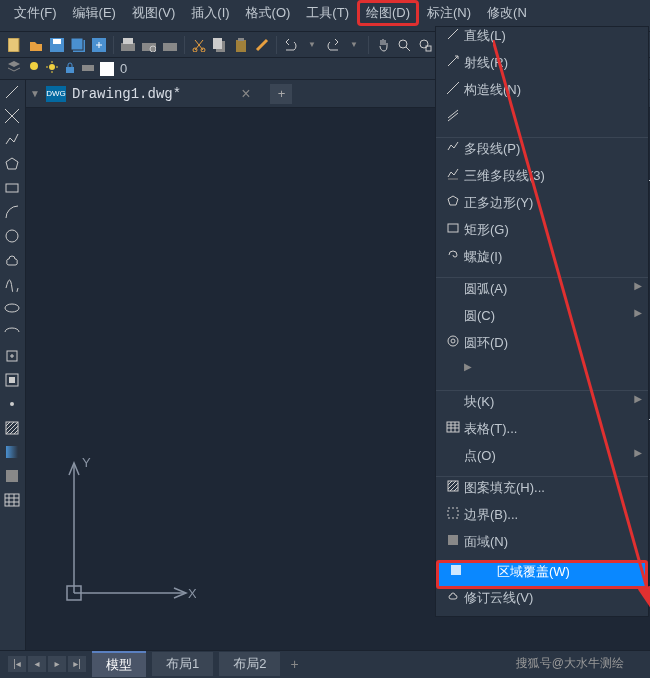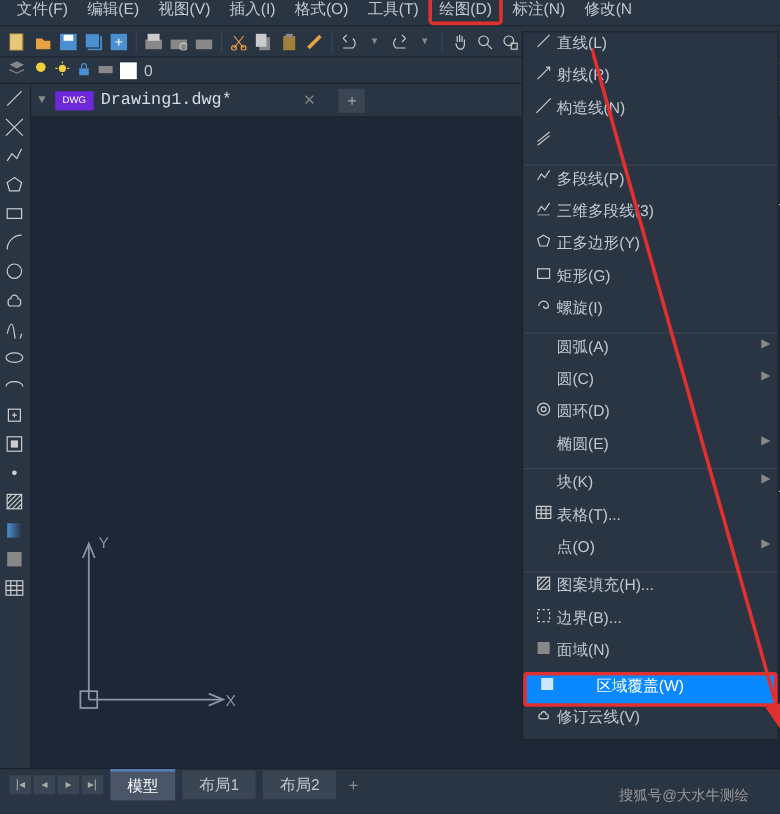--- a/index.html
+++ b/index.html
@@ -1,30 +1,30 @@
 <!DOCTYPE html>
 <html><head>
 <meta charset="utf-8">
 <style>
 * { margin: 0; padding: 0; box-sizing: border-box; font-family: "Microsoft YaHei", sans-serif; font-size: 13px; }
 body { background: #2a3544; color: #c0c8d0; width: 650px; height: 678px; overflow: hidden; position: relative; }
-.menubar { display: flex; background: #2a3544; border-bottom: 1px solid #1a222e; height: 22px; align-items: flex-end; padding-left: 6px; }
+.menubar { display: flex; background: #2a3544; border-bottom: 1px solid #1a222e; height: 32px; align-items: flex-start; padding-left: 6px; }
 .menubar span { padding: 4px 8px; cursor: pointer; }
 .menubar span.active { border: 3px solid #e03030; border-radius: 4px; padding: 1px 6px; }
 .toolbar1 { display: flex; align-items: center; background: #2a3544; height: 26px; padding-left: 6px; gap: 3px; border-bottom: 1px solid #1a222e; }
 .toolbar1 .ico { width: 18px; height: 18px; display: inline-flex; align-items: center; justify-content: center; }
 .toolbar1 .sep { width: 1px; height: 18px; background: #3a4554; margin: 0 2px; }
 .toolbar2 { display: flex; align-items: center; background: #2a3544; height: 22px; padding-left: 6px; gap: 6px; border-bottom: 1px solid #1a222e; }
 .toolbar2 .sq { width: 14px; height: 14px; }
 .body-row { display: flex; height: 570px; }
 .left-tools { width: 26px; background: #2a3544; border-right: 1px solid #1a222e; display: flex; flex-direction: column; align-items: center; padding-top: 4px; gap: 6px; }
 .left-tools .t { width: 18px; height: 18px; }
 .canvas-area { flex: 1; background: #1e2735; position: relative; }
 .tabbar { display: flex; align-items: center; background: #2a3544; height: 28px; border-bottom: 1px solid #1a222e; }
-.tabbar .icon-sq { width: 32px; height: 16px; background: #6d28d9; margin: 0 6px; display: inline-block; font-size: 8px; color: #fff; text-align: center; line-height: 16px; }
+.tabbar .icon-sq { width: 20px; height: 16px; background: #0369a1; margin: 0 6px; display: inline-block; font-size: 8px; color: #fff; text-align: center; line-height: 16px; }
 .tabbar .tabname { font-family: Liberation Mono, monospace; font-size: 14px; color: #d8dde5; }
 .tabbar .close { margin-left: 60px; color: #888; font-size: 16px; }
 .tabbar .plus { margin-left: 20px; width: 22px; height: 20px; background: #3a4554; text-align: center; color: #aaa; line-height: 20px; }
 .ucs { position: absolute; bottom: 40px; left: 30px; }
 .rect-draw { position: absolute; top: 100px; right: 0; width: 50px; height: 240px; border: 1px solid #c0c8d0; border-right: none; }
 .bottombar { display: flex; align-items: center; background: #2a3544; height: 26px; padding-left: 8px; gap: 2px; border-top: 1px solid #1a222e; }
 .bottombar .btnav { width: 18px; height: 16px; background: #3a4554; display: flex; align-items: center; justify-content: center; color: #aaa; font-size: 10px; }
 .bottombar .tab { padding: 3px 14px; background: #3a4554; margin-left: 4px; }
 .bottombar .tab.active { background: #4a5568; color: #fff; border-top: 2px solid #5a80c0; }
 .bottombar .plus { margin-left: 8px; color: #888; font-size: 14px; }
@@ -378,21 +378,20 @@
       <span class="ico">
         <svg width="14" height="14">
           <circle cx="7" cy="7" r="5" fill="none" stroke="#ccc"></circle>
           <circle cx="7" cy="7" r="2" fill="none" stroke="#ccc"></circle>
         </svg>
       </span>
       <span class="label">圆环(D)</span>
     </div>
   <div class="dd-item">
       <span class="ico"></span>
-      <span class="label">椭圆(E)</span>
       <span class="arrow">▶</span>
     </div>
   <div class="dd-sep"></div>
   <div class="dd-item">
       <span class="ico"></span>
       <span class="label">块(K)</span>
       <span class="arrow">▶</span>
     </div>
   <div class="dd-item">
       <span class="ico">

